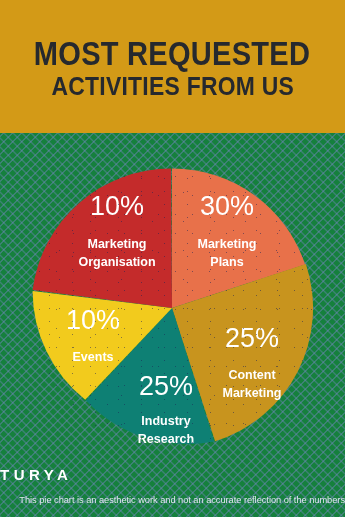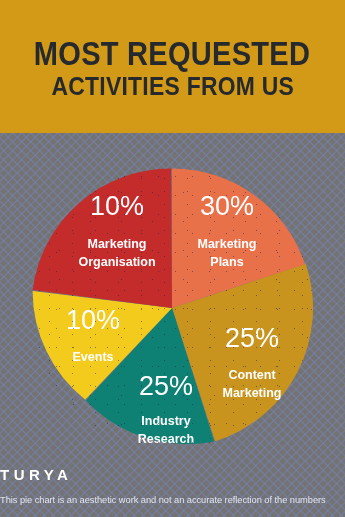--- a/index.html
+++ b/index.html
@@ -13,21 +13,21 @@
     overflow: hidden;
     font-family: "Liberation Sans", sans-serif;
     -webkit-font-smoothing: antialiased;
   }
 
   #poster {
     position: relative;
     width: 345px;
     height: 517px;
     overflow: hidden;
-    background-color: #737373;
+    background-color: #15803d;
   }
 
   
   #chevron-texture {
     position: absolute;
     inset: 0;
     background-image:
       linear-gradient(135deg, rgba(118,134,196,0.40) 12%, rgba(118,134,196,0) 12%, rgba(118,134,196,0) 50%,
                       rgba(118,134,196,0.40) 50%, rgba(118,134,196,0.40) 62%, rgba(118,134,196,0) 62%),
       linear-gradient(45deg, rgba(118,134,196,0.40) 12%, rgba(118,134,196,0) 12%, rgba(118,134,196,0) 50%,
@@ -128,21 +128,21 @@
     font-size: 15px;
     font-weight: bold;
     letter-spacing: 4.5px;
     z-index: 5;
   }
   #disclaimer {
     position: absolute;
     left: 0;
     top: 495px;
     width: 345px;
-    text-align: left;
+    text-align: right;
     color: #e3e6f2;
     font-size: 9.3px;
     letter-spacing: -0.05px;
     white-space: nowrap;
     z-index: 5;
   }
 </style>
 </head>
 <body>
 

